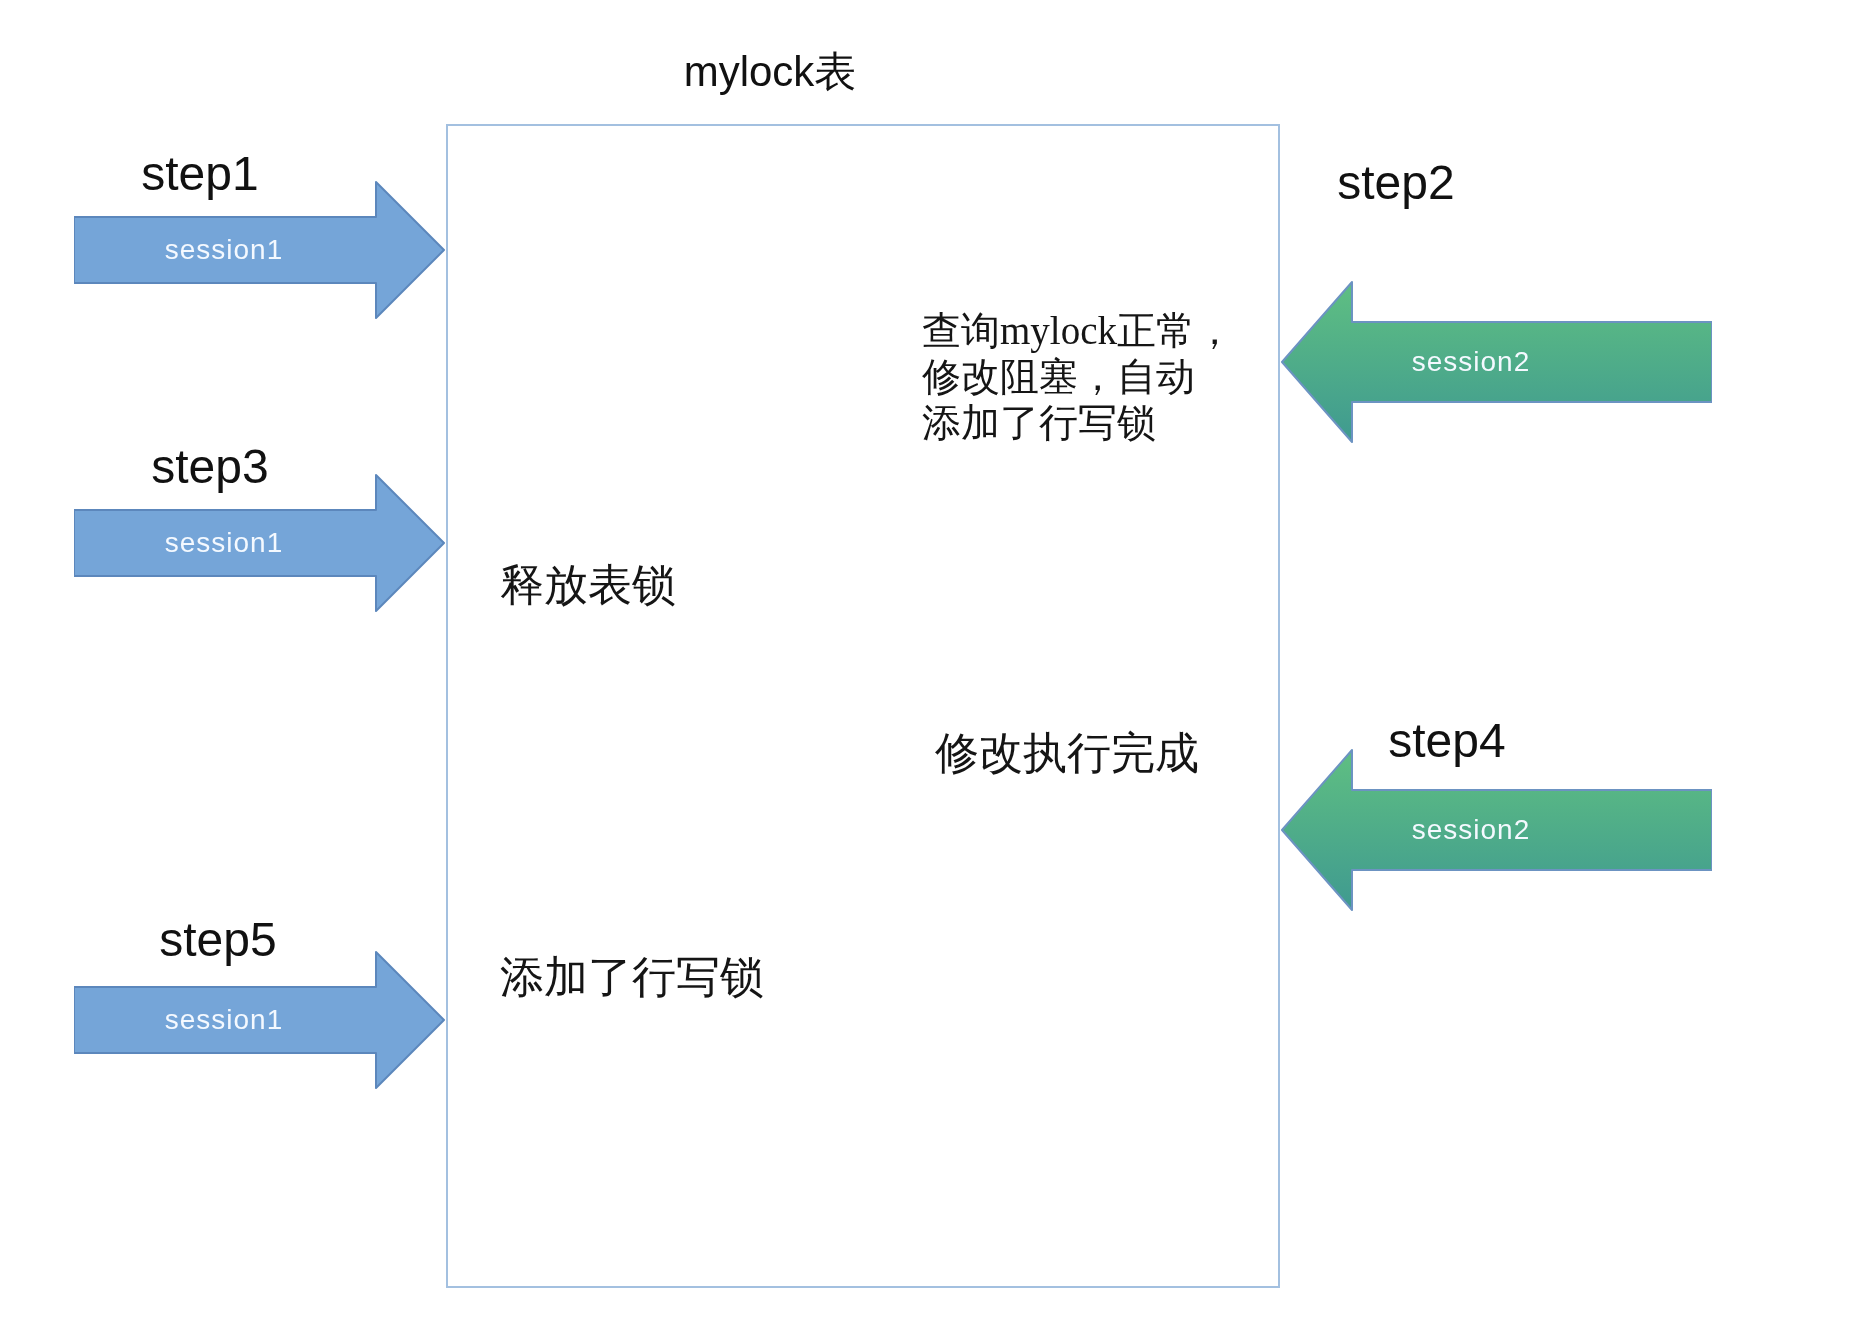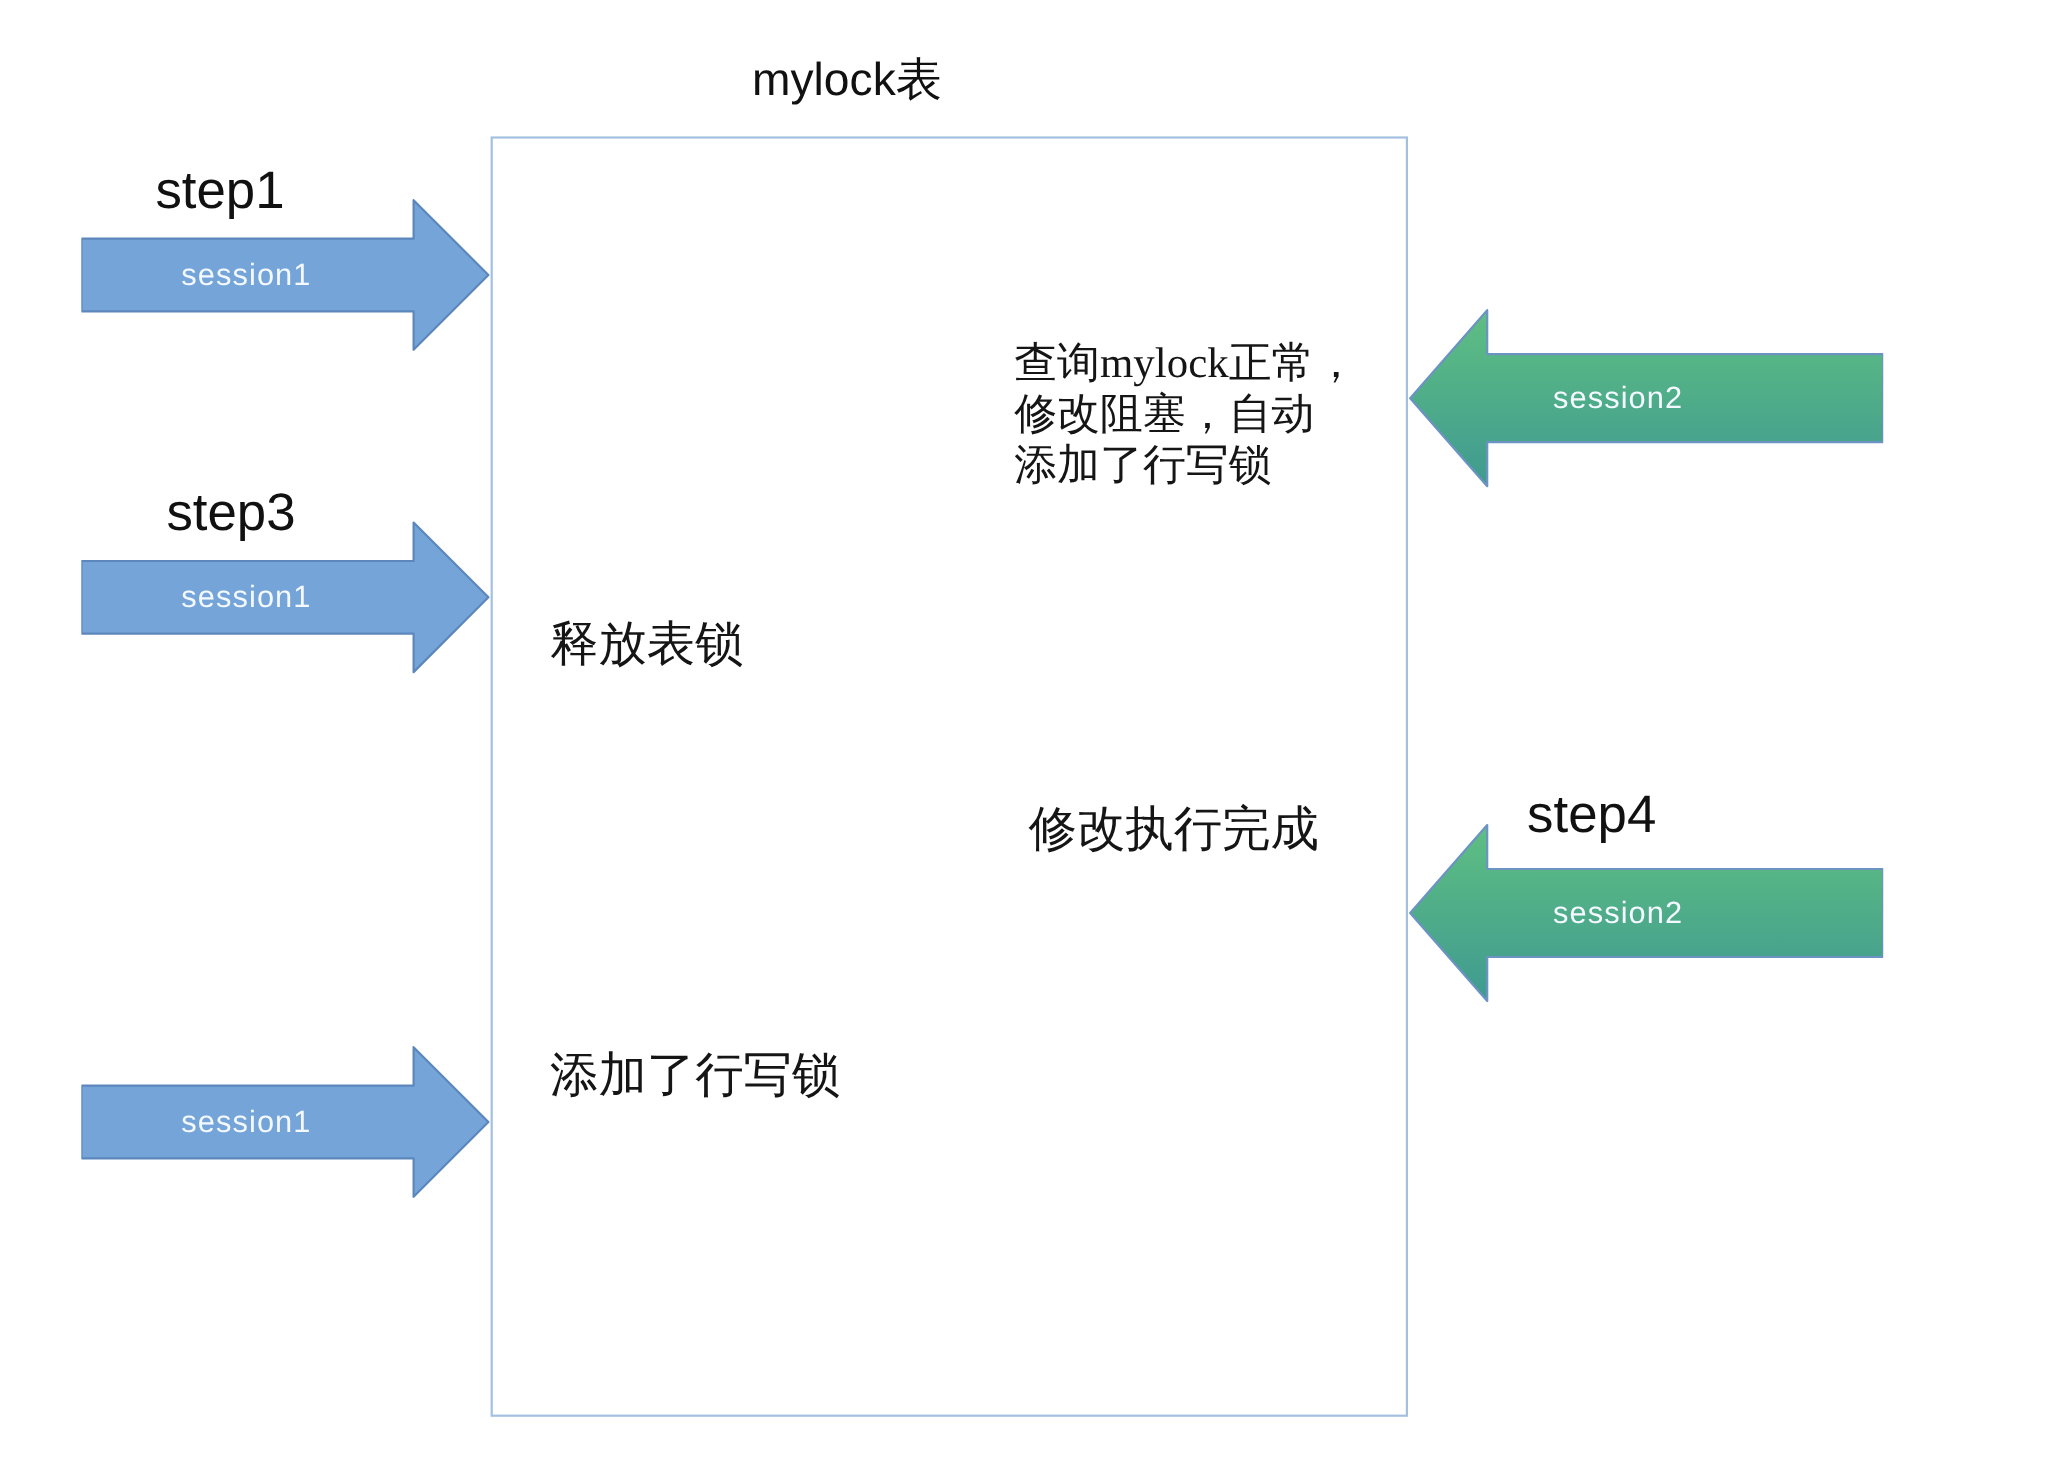--- a/index.html
+++ b/index.html
@@ -70,20 +70,21 @@
 
   <div class="abs lock-box"></div>
 
   <div class="abs step-label" style="left:90px; top:146px;">step1</div>
   <svg class="abs arrow" style="left:74px; top:180px;" width="372" height="140" viewBox="0 0 372 140">
     <polygon points="0,37 302,37 302,2 370,70 302,138 302,103 0,103" stroke-width="2" stroke-linejoin="round" fill="#75a5d8" stroke="#5c87bc"></polygon>
   </svg>
   <div class="abs session-label session-left" style="top:217px;">session1</div>
 
 
+  <div class="abs step-label" style="left:1286px; top:155px;">step2</div>
   <svg class="abs arrow" style="left:1280px; top:280px;" width="432" height="164" viewBox="0 0 432 164">
     <defs>
       <linearGradient id="greenGrad" x1="0" y1="0" x2="0" y2="1">
         <stop offset="0" stop-color="#5fbf82"></stop>
         <stop offset="1" stop-color="#3f9a90"></stop>
       </linearGradient>
     </defs>
     <polygon points="432,42 72,42 72,2 2,82 72,162 72,122 432,122" fill="url(#greenGrad)" stroke-width="2" stroke-linejoin="round" stroke="#6c93c2"></polygon>
   </svg>
   <div class="abs session-label session-right" style="top:322px;">session2</div>
@@ -101,20 +102,21 @@
   <div class="abs note note-big" style="left:500px; top:512px;margin-top:48px;">释放表锁</div>
 
   <div class="abs step-label" style="left:1337px; top:713px;">step4</div>
   <svg class="abs arrow" style="left:1280px; top:748px;" width="432" height="164" viewBox="0 0 432 164">
     <polygon points="432,42 72,42 72,2 2,82 72,162 72,122 432,122" fill="url(#greenGrad)" stroke-width="2" stroke-linejoin="round" stroke="#6c93c2"></polygon>
   </svg>
   <div class="abs session-label session-right" style="top:790px;">session2</div>
 
   <div class="abs note note-big" style="left:935px; top:728px;">修改执行完成</div>
 
+  <div class="abs step-label" style="left:108px; top:912px;">step5</div>
   <svg class="abs arrow" style="left:74px; top:950px;" width="372" height="140" viewBox="0 0 372 140">
     <polygon points="0,37 302,37 302,2 370,70 302,138 302,103 0,103" stroke-width="2" stroke-linejoin="round" fill="#75a5d8" stroke="#5c87bc"></polygon>
   </svg>
   <div class="abs session-label session-left" style="top:987px;">session1</div>
 
   <div class="abs note note-big" style="left:500px; top:952px;">添加了行写锁</div>
 
 </div>
 
 </body></html>

